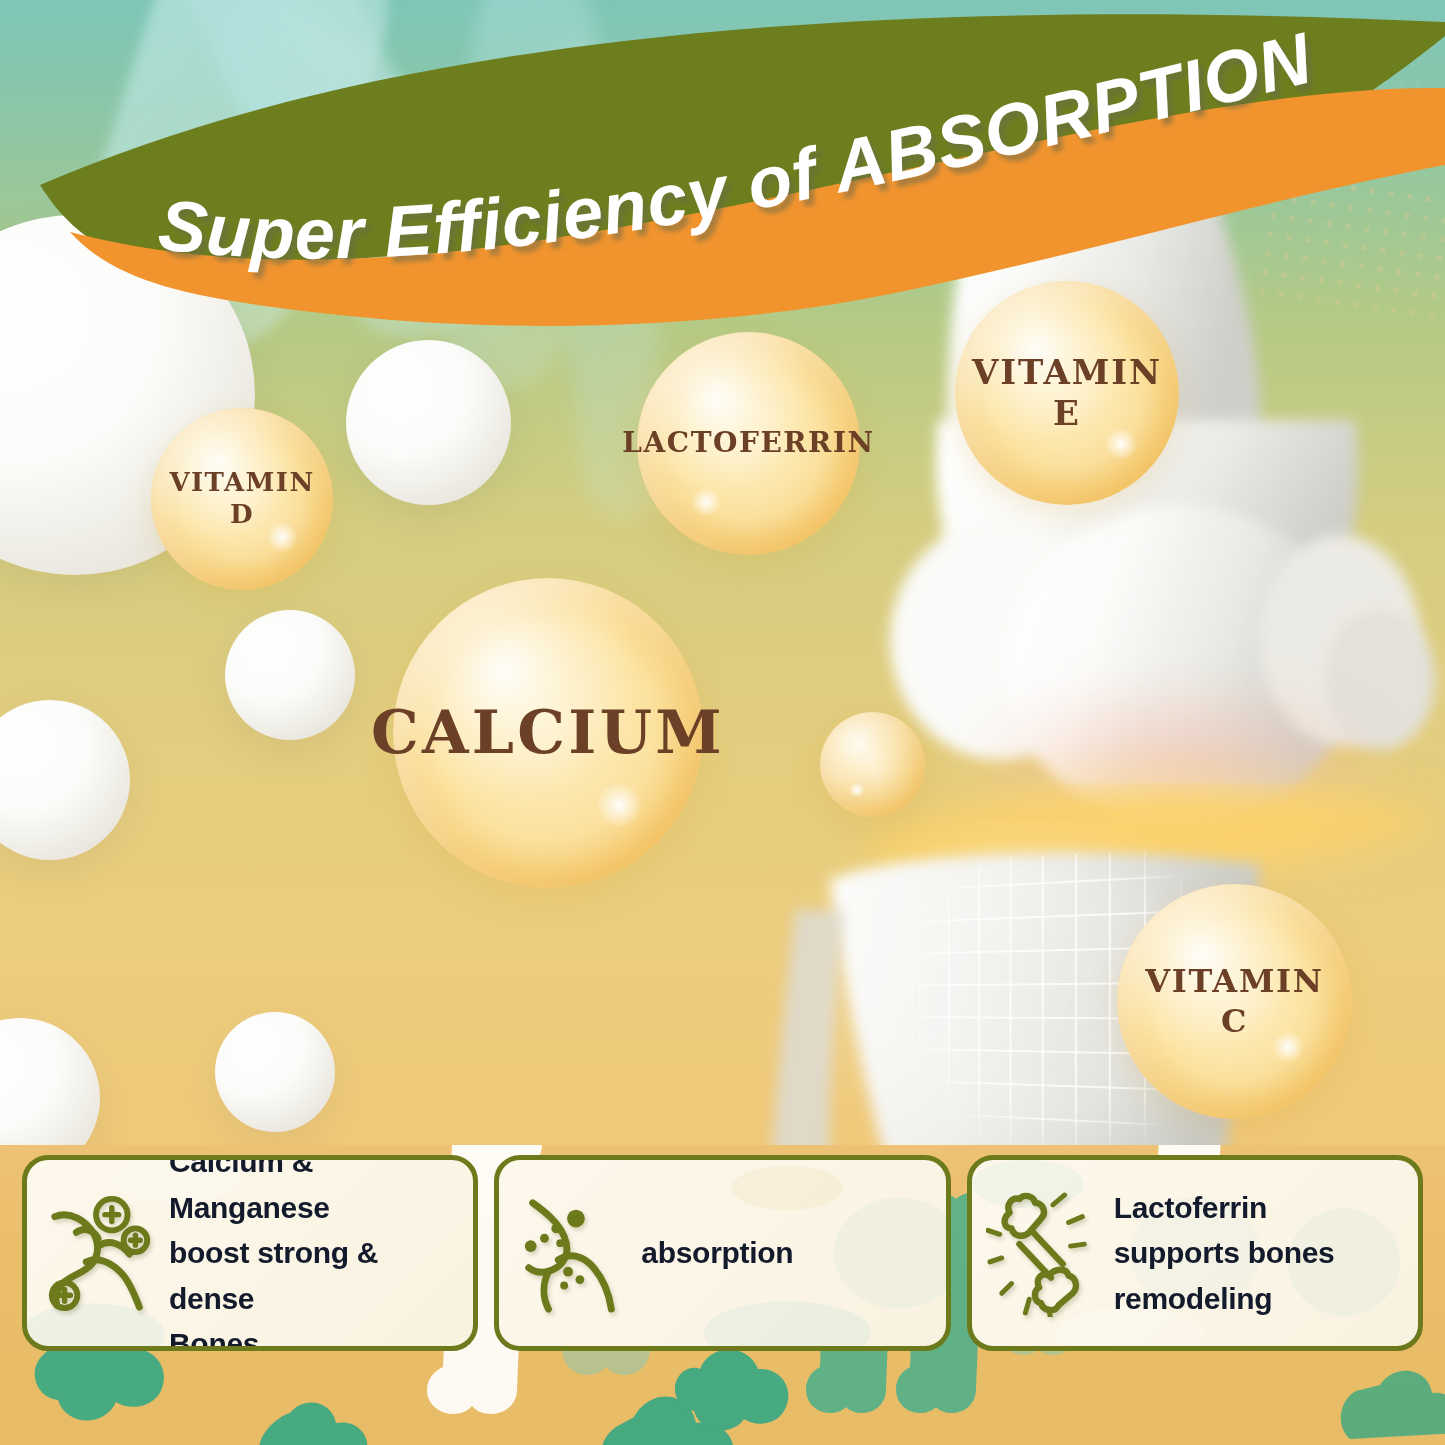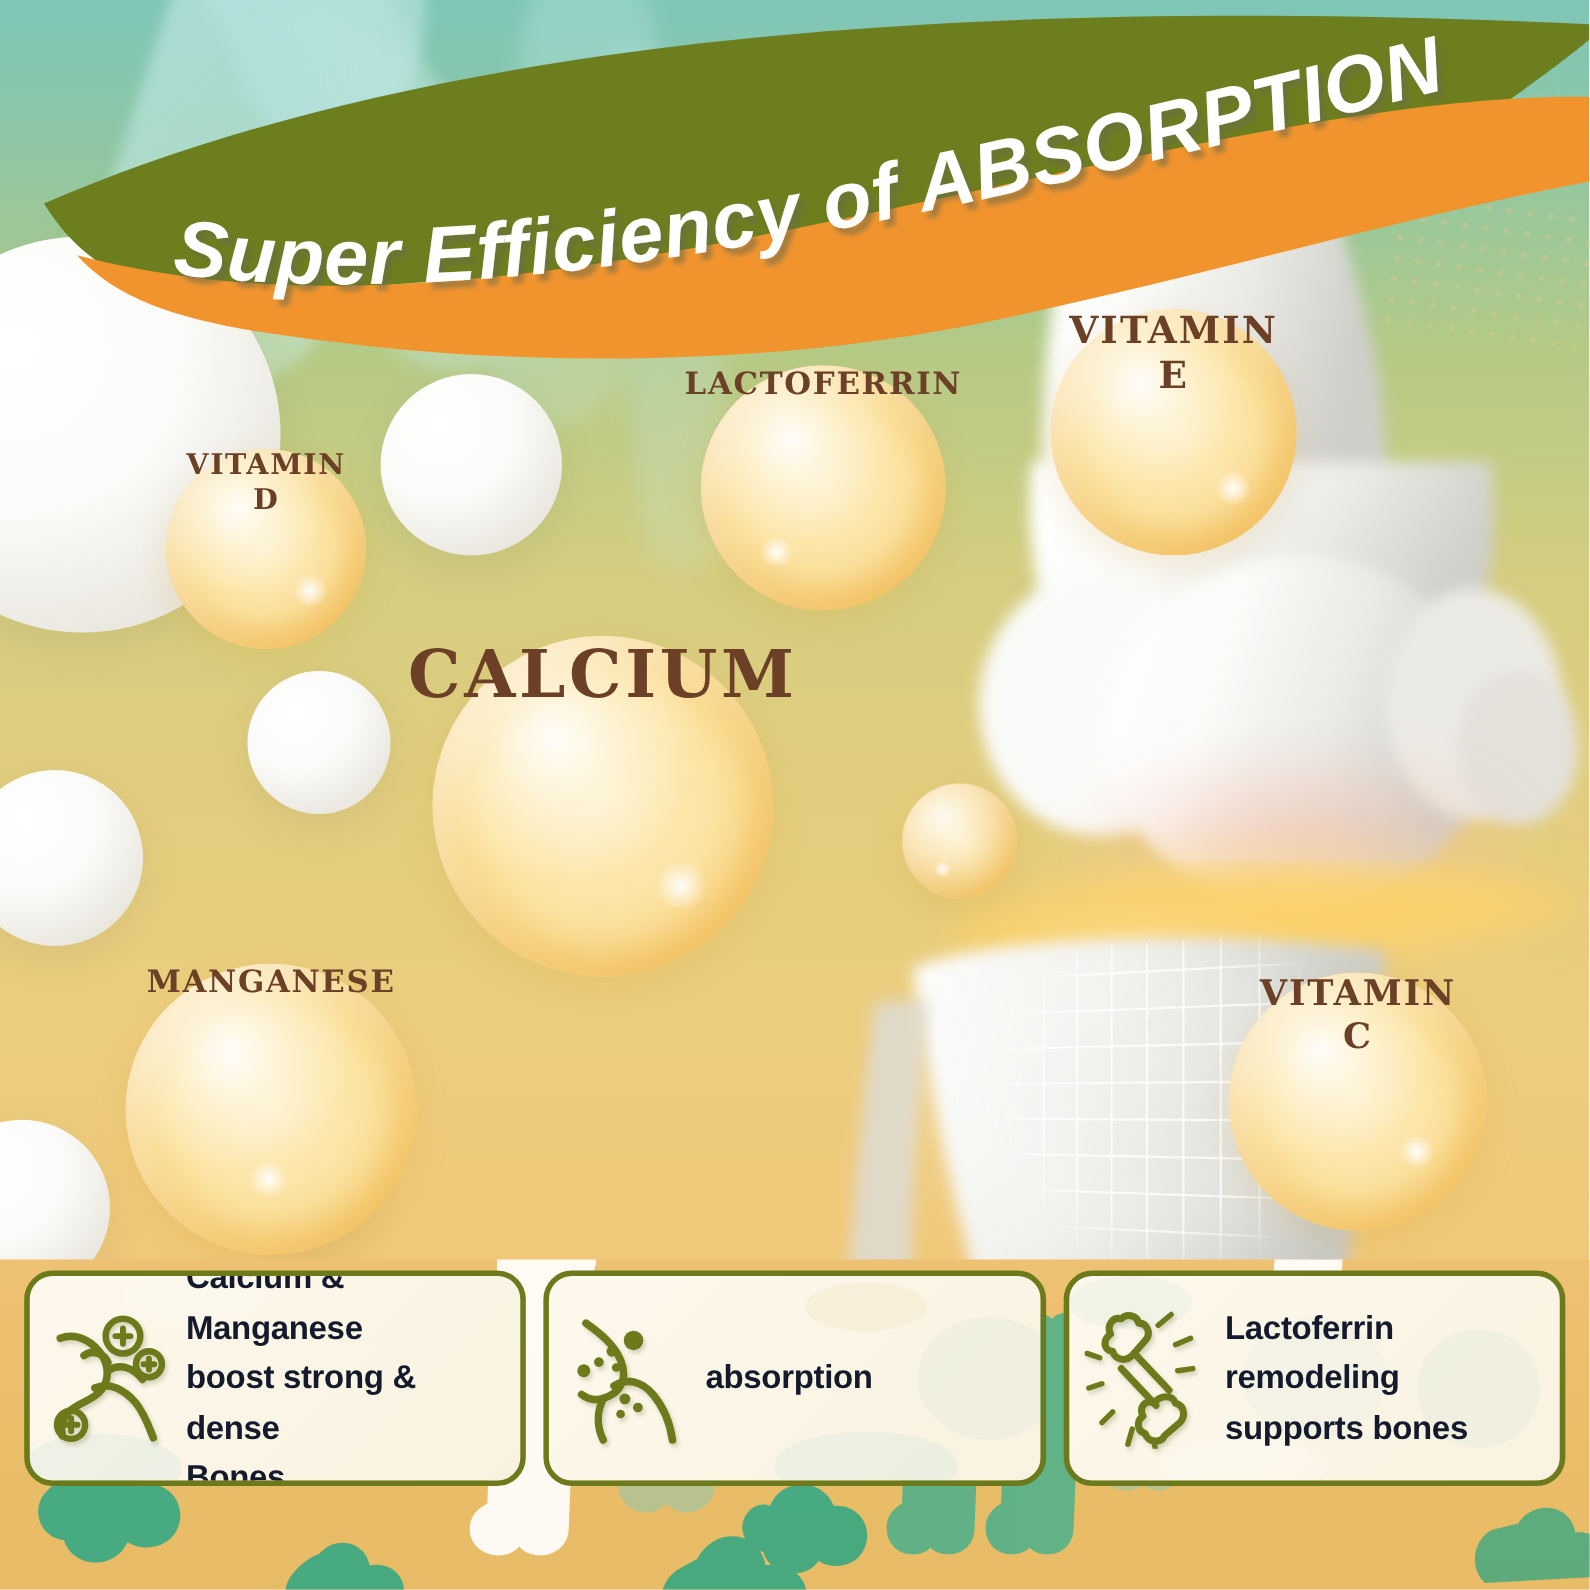--- a/index.html
+++ b/index.html
@@ -63,21 +63,21 @@
     -webkit-mask-image:radial-gradient(ellipse 62% 72% at 45% 45%, #000 55%, transparent 85%);
             mask-image:radial-gradient(ellipse 62% 72% at 45% 45%, #000 55%, transparent 85%);
     transform:perspective(500px) rotateY(-12deg);opacity:.9;}
 
   
   .wsphere{position:absolute;border-radius:50%;
     background:radial-gradient(circle at 33% 28%, #ffffff 0%, #fbfbf9 42%, #eceae2 72%, #dedbd0 100%);
     box-shadow:0 12px 34px rgba(120,120,90,.13);}
 
   
-  .bubble{position:absolute;border-radius:50%;display:flex;align-items:flex-start;
+  .bubble{position:absolute;border-radius:50%;display:flex;align-items:center;
     justify-content:center;text-align:center;
     background:
       radial-gradient(circle at 36% 30%, rgba(255,255,255,.92) 0%, rgba(255,248,225,.55) 22%, rgba(253,226,150,.25) 45%, rgba(248,203,104,.12) 70%, rgba(243,186,72,.30) 100%),
       radial-gradient(circle at 50% 50%, #fdf0cd 0%, #fbe3a4 48%, #f7cd74 76%, #f2b948 100%);
     box-shadow:inset -10px -14px 34px rgba(230,160,40,.30),
                inset 12px 14px 30px rgba(255,255,255,.55),
                0 10px 30px rgba(210,160,50,.18);}
   .bubble .lbl{color:#6b4027;font-family:"DejaVu Serif","Liberation Serif",serif;
     font-weight:700;letter-spacing:.055em;line-height:1.22;
     text-transform:uppercase;user-select:none;}
@@ -219,23 +219,20 @@
   </div>
 
   <div class="bubble" id="b-vite">
     <div class="lbl"><span>VITAMIN</span><br><span>E</span></div>
   </div>
 
   <div class="bubble" id="b-cal">
     <div class="lbl">CALCIUM</div>
   </div>
 
-  <div class="bubble" id="b-mang">
-    <div class="lbl">MANGANESE</div>
-  </div>
 
   <div class="bubble" id="b-vitc">
     <div class="lbl"><span>VITAMIN</span><br><span>C</span></div>
   </div>
 
   <div class="bubble" id="b-small"></div>
 
   <svg id="ribbon" viewBox="0 0 1445 360">
     <defs>
       <path id="titlePath" d="M 120 243 C 430 296 820 205 1330 77"></path>
@@ -375,18 +372,18 @@
             <path d="M14 46 L2 42"></path>
             <path d="M16 70 L4 74"></path>
             <path d="M26 96 L16 106"></path>
             <path d="M44 112 L40 126"></path>
             <path d="M64 122 L66 134"></path>
           </g>
         </svg>
       </div>
       <div class="txt">
         <div>Lactoferrin</div>
+        <div>supports bones</div>
         <div>remodeling</div>
-        <div>supports bones</div>
       </div>
     </div>
   </div>
 </div>
 
 </body></html>

